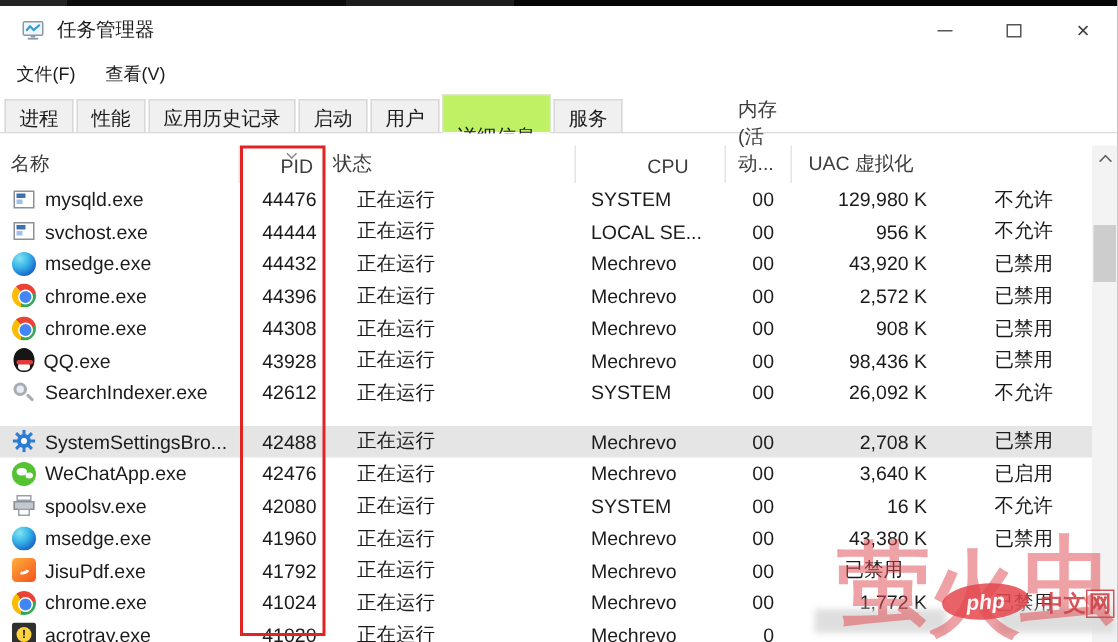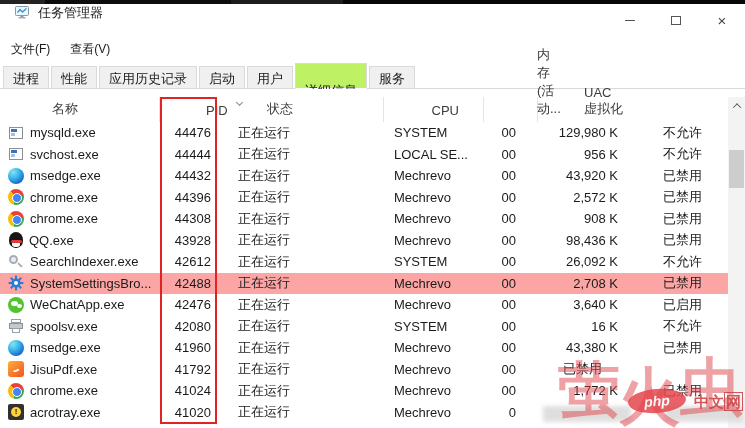--- a/index.html
+++ b/index.html
@@ -6,21 +6,21 @@
   *{box-sizing:border-box;}
   #root{position:relative;width:745px;height:428px;background:#fff;overflow:hidden;
         font-family:"Liberation Sans",sans-serif;color:#1b1b1b;}
 
   
   .top-strip{position:absolute;left:0;top:0;width:745px;height:4px;
     background:linear-gradient(90deg,#232323 0 6%,#0c0c0c 6% 31%,#1d1d1d 31% 46%,#060606 46% 100%);}
 
   
   .titlebar{position:absolute;left:0;top:4px;width:745px;height:32px;background:#fff;
-    display:flex;align-items:flex-start;}
+    display:flex;align-items:center;}
   .app-icon{width:16px;height:16px;margin-left:14px;flex:none;}
   .app-title{margin-left:8px;font-size:13px;}
   .win-controls{margin-left:auto;display:flex;height:100%;}
   .wc{width:46px;height:100%;display:flex;align-items:center;justify-content:center;color:#444;}
   .wc-min i{display:block;width:10px;height:1px;background:#555;}
   .wc-max i{display:block;width:10px;height:9px;border:1px solid #555;}
   .wc-close{font-size:15px;line-height:1;}
 
   
   .menubar{position:absolute;left:0;top:36px;width:745px;height:26px;background:#fff;
@@ -31,34 +31,34 @@
   .tabbar{position:absolute;left:0;top:62px;width:745px;height:27px;background:#fff;
     display:flex;align-items:flex-end;border-bottom:1px solid #d9d9d9;padding-left:3px;}
   .tab{height:22px;padding:3px 9px 4px;background:#f0f0f0;border:1px solid #d9d9d9;border-bottom:none;
     margin-right:2px;font-size:13px;white-space:nowrap;}
   .tab.active{height:26px;background:#bef264;margin-bottom:-1px;padding-top:18px;border-bottom:1px solid #fff;}
 
   
   .content{position:absolute;left:0;top:89px;width:745px;height:339px;background:#fff;}
   .thead,.trow{display:grid;grid-template-columns:160px 56px 168px 100px 44px 98px 102px;width:728px;}
   .thead{position:absolute;left:0;top:8px;height:25px;align-items:end;font-size:13px;color:#3c3c3c;}
-  .th{padding:0 0 4px 0;border-right:1px solid #e4e4e4;height:25px;display:flex;align-items:flex-end;position:relative;margin-left:45px;}
+  .th{padding:0 0 4px 0;border-right:1px solid #e4e4e4;height:25px;display:flex;align-items:flex-end;position:relative;}
   .th:last-child{border-right:none;}
   .th-name{padding-left:7px;}
-  .th-pid{padding-left:1px;}
+  .th-pid{padding-left:27px;}
   .th-status{padding-left:6px;}
   .th-user{padding-left:10px;}
   .th-cpu{justify-content:flex-end;padding-right:24px;}
   .th-mem{padding-left:8px;}
   .th-uac{padding-left:11px;}
   .sort-caret{position:absolute;top:3px;left:32px;width:5px;height:5px;
     border-right:1.4px solid #8a8a8a;border-bottom:1.4px solid #8a8a8a;transform:rotate(45deg);}
   .rows{position:absolute;left:0;top:33px;width:728px;}
   .trow{height:21.5px;align-items:center;font-size:13px;}
-  .trow.selected{background:#fca5a5;}
+  .trow.selected{background:#e5e5e5;margin-top:11px;}
   .td{overflow:hidden;white-space:nowrap;}
   .td-name{display:flex;align-items:center;padding-left:8px;gap:6px;}
   .td-pid{text-align:right;padding-right:5px;}
   .td-status{padding-left:22px;}
   .td-user{padding-left:10px;}
   .td-cpu{text-align:right;padding-right:12px;}
   .td-mem{text-align:right;padding-right:8px;}
   .td-uac{padding-left:11px;text-align:center;}
 
   

